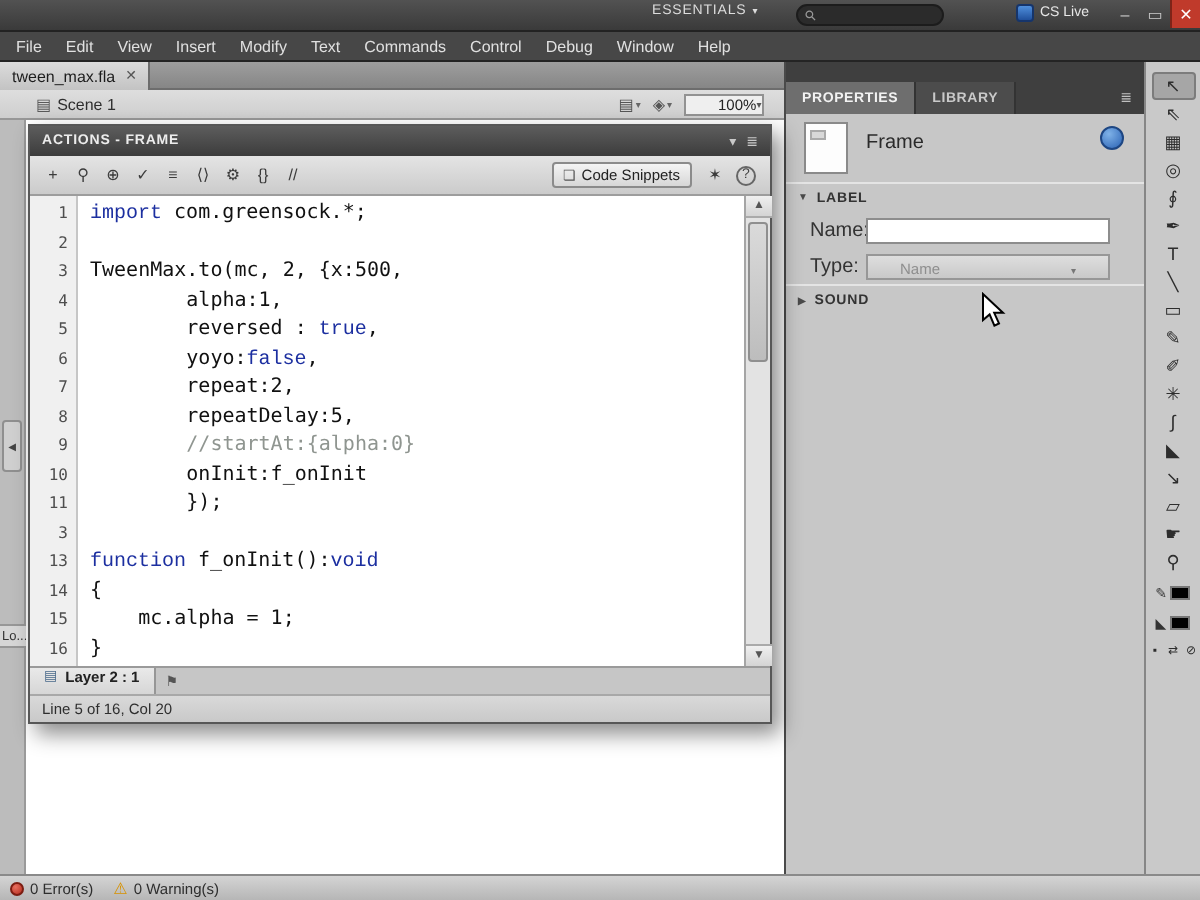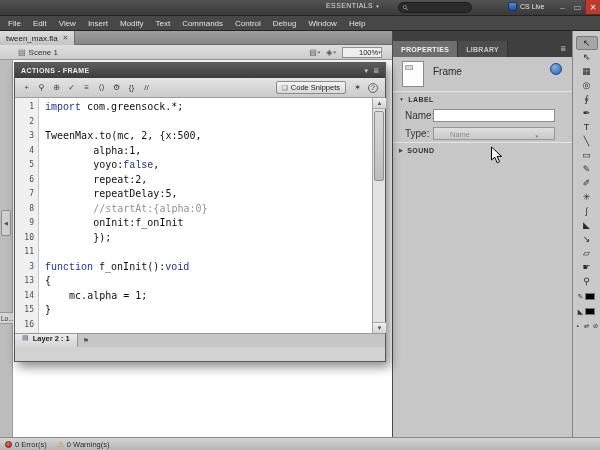--- a/index.html
+++ b/index.html
@@ -222,20 +222,21 @@
         <div class="ln">13</div>
         <div class="ln">14</div>
         <div class="ln">15</div>
         <div class="ln">16</div>
       </div>
     <div id="code-col">
         <div class="code-line"><span class="seg-k">import</span><span class="seg-p"> com.greensock.*;</span></div>
         <div class="code-line"></div>
         <div class="code-line"><span class="seg-p">TweenMax.to(mc, 2, {x:500,</span></div>
         <div class="code-line"><span class="seg-p">        alpha:1,</span></div>
+        <div class="code-line"><span class="seg-p">        reversed : </span><span class="seg-k">true</span><span class="seg-p">,</span></div>
         <div class="code-line"><span class="seg-p">        yoyo:</span><span class="seg-k">false</span><span class="seg-p">,</span></div>
         <div class="code-line"><span class="seg-p">        repeat:2,</span></div>
         <div class="code-line"><span class="seg-p">        repeatDelay:5,</span></div>
         <div class="code-line"><span class="seg-c">        //startAt:{alpha:0}</span></div>
         <div class="code-line"><span class="seg-p">        onInit:f_onInit</span></div>
         <div class="code-line"><span class="seg-p">        });</span></div>
         <div class="code-line"></div>
         <div class="code-line"><span class="seg-k">function</span><span class="seg-p"> f_onInit():</span><span class="seg-k">void</span></div>
         <div class="code-line"><span class="seg-p">{</span></div>
         <div class="code-line"><span class="seg-p">    mc.alpha = 1;</span></div>
@@ -247,20 +248,21 @@
     <div id="v-thumb"></div>
     <div class="scroll-arrow down">▼</div>
   </div>
   <div id="script-tab-bar">
     <div id="script-tab">
       <span class="ic">▤</span>
       <span>Layer 2 : 1</span>
     </div>
     <div id="pin-icon">⚑</div>
   </div>
+  <div id="ap-status">Line 5 of 16, Col 20</div>
 </div>
 
 <div id="right-dock" class="abs">
   <div id="dock-header" class="abs">
     <span id="dock-tabs" style="display:flex;align-items:flex-end;height:16px;">
         <div class="dock-tab active">PROPERTIES</div>
         <div class="dock-tab">LIBRARY</div>
       </span>
     <span class="menu">≣</span>
   </div>

